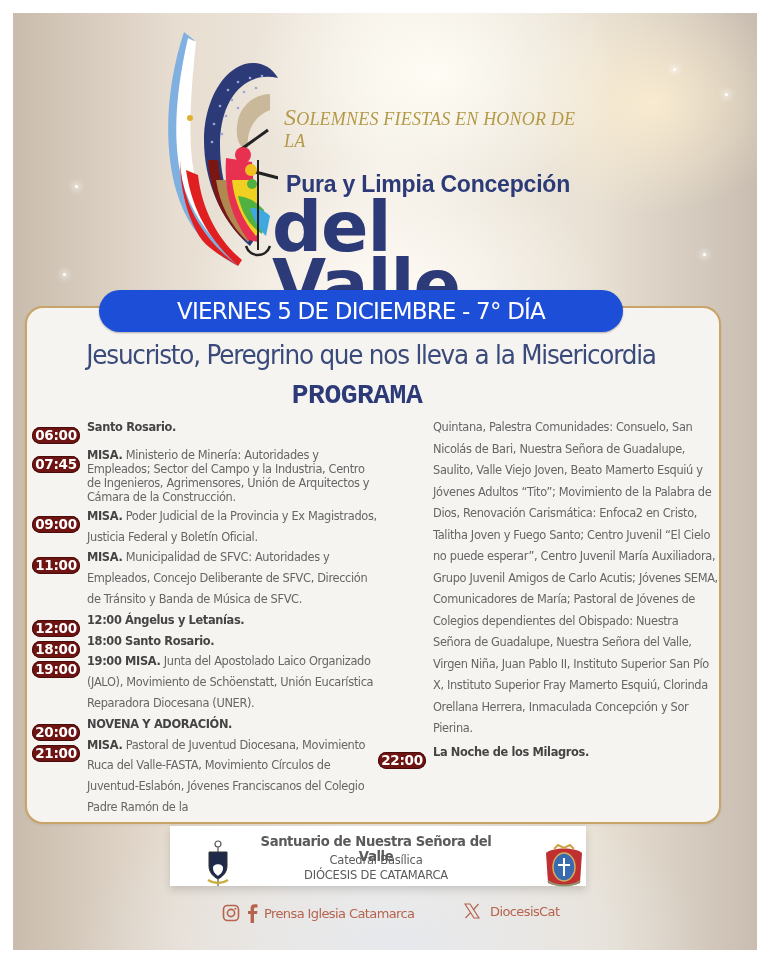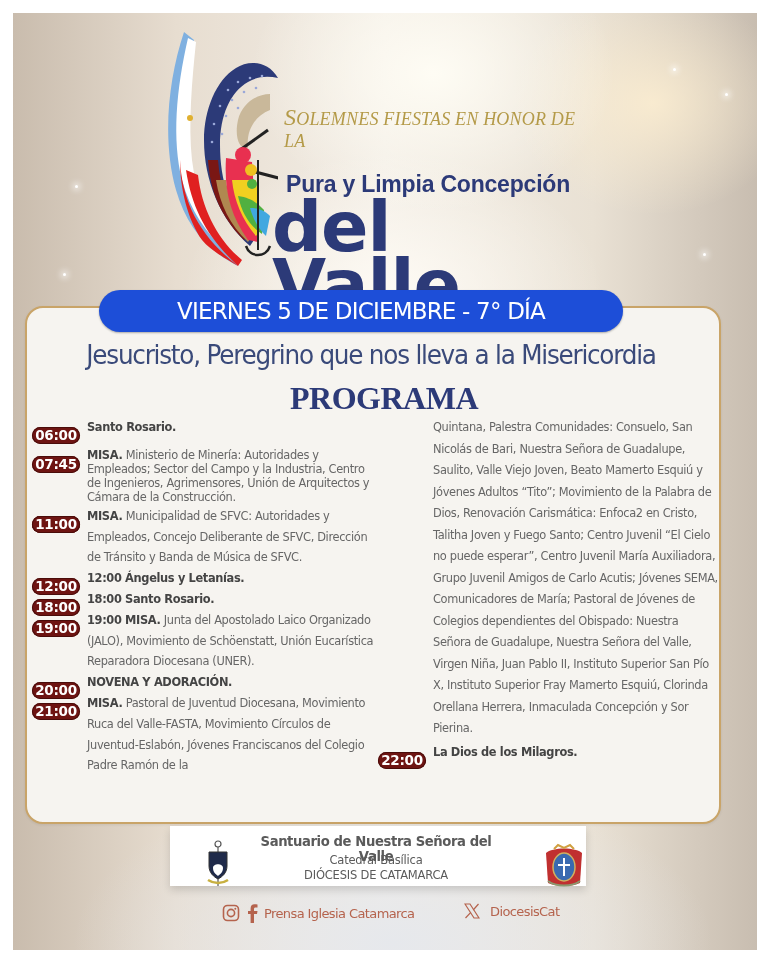--- a/index.html
+++ b/index.html
@@ -21,21 +21,21 @@
   .subtitle-gold { font-family:"Liberation Serif", serif; font-style:italic; color:#b49a48; font-size:18px; letter-spacing:0.2px; text-align:left; padding-left:14px; }
   .subtitle-gold .cap { font-size:24px; }
   .pura { color:#2c3a78; font-weight:bold; font-size:23px; margin-top:19px; padding-left:16px; letter-spacing:-0.2px; }
   .delvalle { color:#2c3a78; font-weight:900; font-size:70px; line-height:58px; letter-spacing:-1px; font-family:"DejaVu Sans", sans-serif; padding-left:2px; }
   .dates { color:#2c3a78; font-weight:bold; font-size:14.5px; letter-spacing:-0.4px; padding-left:6px; margin-top:4px; }
 
   
   .card { position:absolute; left:25px; top:306px; width:692px; height:514px; background:#f6f4f0; border:2px solid #c9a468; border-radius:18px; box-shadow: 0 1px 3px rgba(0,0,0,0.08); }
   .day-banner { position:absolute; left:99px; top:290px; width:524px; height:42px; background:#1d4ed8; border-radius:21px; color:#fff; font-family:"DejaVu Sans", sans-serif; font-size:23px; display:flex; align-items:center; justify-content:center; letter-spacing:-0.8px; box-shadow:0 1px 2px rgba(0,0,0,0.3); }
   .theme { position:absolute; left:25px; top:340px; width:692px; text-align:center; color:#3a4a7a; font-family:"DejaVu Sans", sans-serif; font-size:26px; letter-spacing:-1.3px; font-weight:normal; transform:scaleX(0.95); }
-  .programa { position:absolute; left:38px; top:380px; width:692px; text-align:center; color:#2c3a78; font-family:Liberation Serif, serif; font-weight:bold; font-size:32px; letter-spacing:-0.5px; }
+  .programa { position:absolute; left:11px; top:380px; width:692px; text-align:center; color:#2c3a78; font-family:Liberation Mono, monospace; font-weight:bold; font-size:28px; letter-spacing:-0.5px; }
 
   .col { position:absolute; font-family:"DejaVu Sans", sans-serif; font-size:11.4px; color:#666; letter-spacing:-0.35px; }
   .col-left { left:32px; top:417px; width:345px; }
   .col-right { left:378px; top:417px; width:340px; }
   .entry { position:relative; padding-left:55px; }
   .time { position:absolute; left:0; top:10px; background:#6e1412; color:#fff; font-weight:bold; font-size:13.5px; border-radius:9px; width:48px; height:17px; line-height:17px; text-align:center; letter-spacing:-0.3px; box-shadow: inset 0 0 0 1px #4a0c0a; }
   .entry .text { display:block; line-height:20.8px; }
   .entry .text.tight { line-height:14px; padding-top:2px;margin-top:8px; }
   .b { font-weight:bold; color:#444; }
   .col-right .cont { padding-left:55px; line-height:21.5px; }
@@ -111,20 +111,21 @@
   <div class="entry">
     <span class="time">06:00</span>
     <span class="text"><span class="b">Santo Rosario.</span></span>
   </div>
   <div class="entry">
     <span class="time">07:45</span>
     <span class="text tight"><span class="b">MISA.</span><span> Ministerio de Minería: Autoridades y Empleados; Sector del Campo y la Industria, Centro de Ingenieros, Agrimensores, Unión de Arquitectos y Cámara de la Construcción.</span></span>
   </div>
   <div class="entry" style="margin-top:2px;">
     <span class="time">09:00</span>
+    <span class="text"><span class="b">MISA.</span><span> Poder Judicial de la Provincia y Ex Magistrados, Justicia Federal y Boletín Oficial.</span></span>
   </div>
   <div class="entry">
     <span class="time">11:00</span>
     <span class="text"><span class="b">MISA.</span><span> Municipalidad de SFVC: Autoridades y Empleados, Concejo Deliberante de SFVC, Dirección de Tránsito y Banda de Música de SFVC.</span></span>
   </div>
   <div class="entry">
     <span class="time">12:00</span>
     <span class="text"><span class="b">12:00 Ángelus y Letanías.</span></span>
   </div>
   <div class="entry">
@@ -142,21 +143,21 @@
   <div class="entry">
     <span class="time">21:00</span>
     <span class="text"><span class="b">MISA.</span><span> Pastoral de Juventud Diocesana, Movimiento Ruca del Valle-FASTA, Movimiento Círculos de Juventud-Eslabón, Jóvenes Franciscanos del Colegio Padre Ramón de la</span></span>
   </div>
 </div>
 
 <div class="col col-right">
   <div class="cont">Quintana, Palestra Comunidades: Consuelo, San Nicolás de Bari, Nuestra Señora de Guadalupe, Saulito, Valle Viejo Joven, Beato Mamerto Esquiú y Jóvenes Adultos “Tito”; Movimiento de la Palabra de Dios, Renovación Carismática: Enfoca2 en Cristo, Talitha  Joven y Fuego Santo; Centro Juvenil “El Cielo no puede esperar”, Centro Juvenil María Auxiliadora, Grupo Juvenil Amigos de Carlo Acutis; Jóvenes SEMA, Comunicadores de María; Pastoral de Jóvenes de Colegios dependientes del Obispado: Nuestra Señora de Guadalupe, Nuestra Señora del Valle, Virgen Niña, Juan Pablo II, Instituto Superior San Pío X, Instituto Superior Fray Mamerto Esquiú, Clorinda Orellana Herrera, Inmaculada Concepción y Sor Pierina.</div>
   <div class="entry" style="margin-top:2px;">
     <span class="time">22:00</span>
-    <span class="text"><span class="b">La Dios de los Milagros.</span></span>
+    <span class="text"><span class="b">La Noche de los Milagros.</span></span>
   </div>
 </div>
 
 <div class="footer-box"></div>
 <svg style="position:absolute;left:204px;top:840px;width:28px;height:50px;" viewBox="0 0 28 50">
   <circle cx="14" cy="4" r="3" fill="none" stroke="#555" stroke-width="1.2"></circle>
   <line x1="14" y1="7" x2="14" y2="46" stroke="#555" stroke-width="1.2"></line>
   <path d="M5 12 L23 12 L23 26 C23 33 18 37 14 39 C10 37 5 33 5 26 Z" fill="#1f2a4a" stroke="#333" stroke-width="1"></path>
   <path d="M9 28 C9 23 19 23 19 28 C19 33 15 35 14 36 C13 35 9 33 9 28 Z" fill="#fff"></path>
   <path d="M4 40 C10 44 18 44 24 40" stroke="#c8b040" stroke-width="2.5" fill="none"></path>

